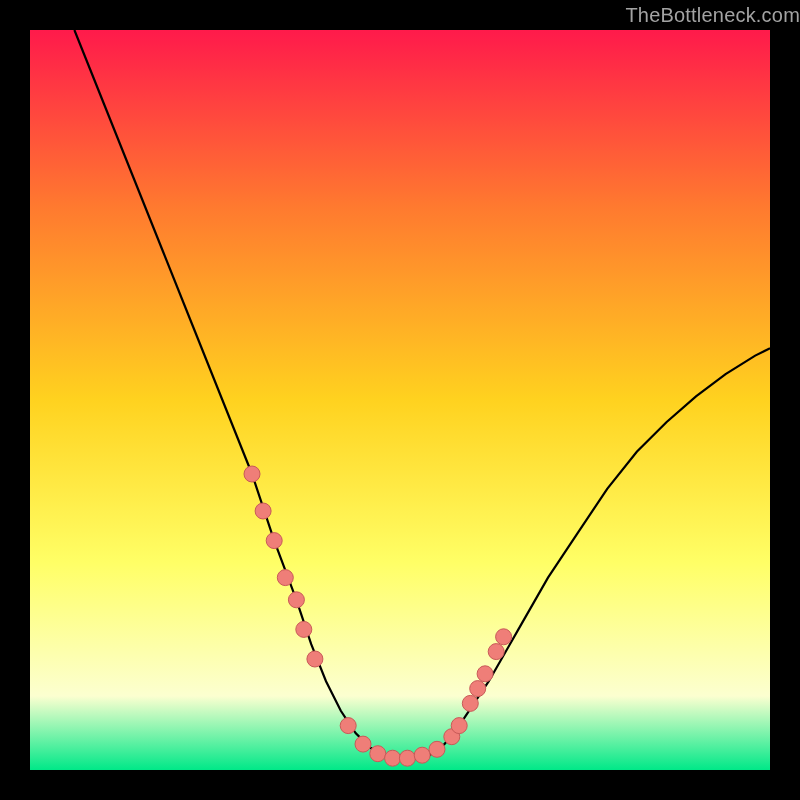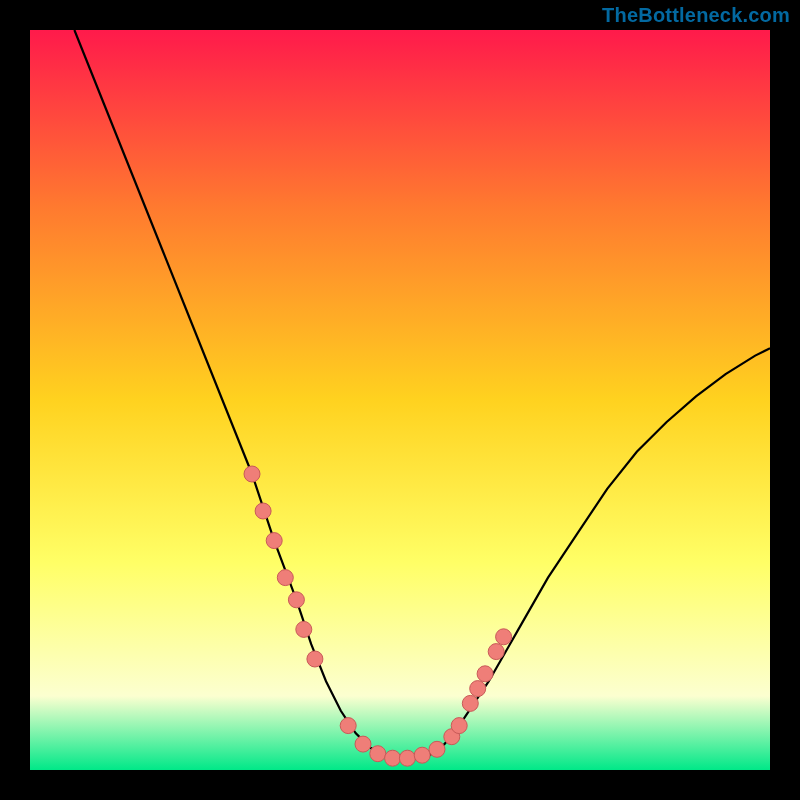--- a/index.html
+++ b/index.html
@@ -15,24 +15,24 @@
     position: absolute;
     left: 0;
     top: 0;
     width: 800px;
     height: 800px;
     background: #000;
   }
   .watermark {
     position: absolute;
     top: 4px;
-    right: 10px;
-    color: #0369a1;
+    right: 0;
+    color: #a3a3a3;
     font-size: 20px;
-    font-weight: 700;
+    font-weight: 400;
     letter-spacing: 0.2px;
     z-index: 50;
   }
   .plot-area {
     position: absolute;
     left: 30px;
     top: 30px;
     width: 740px;
     height: 740px;
     overflow: hidden;

